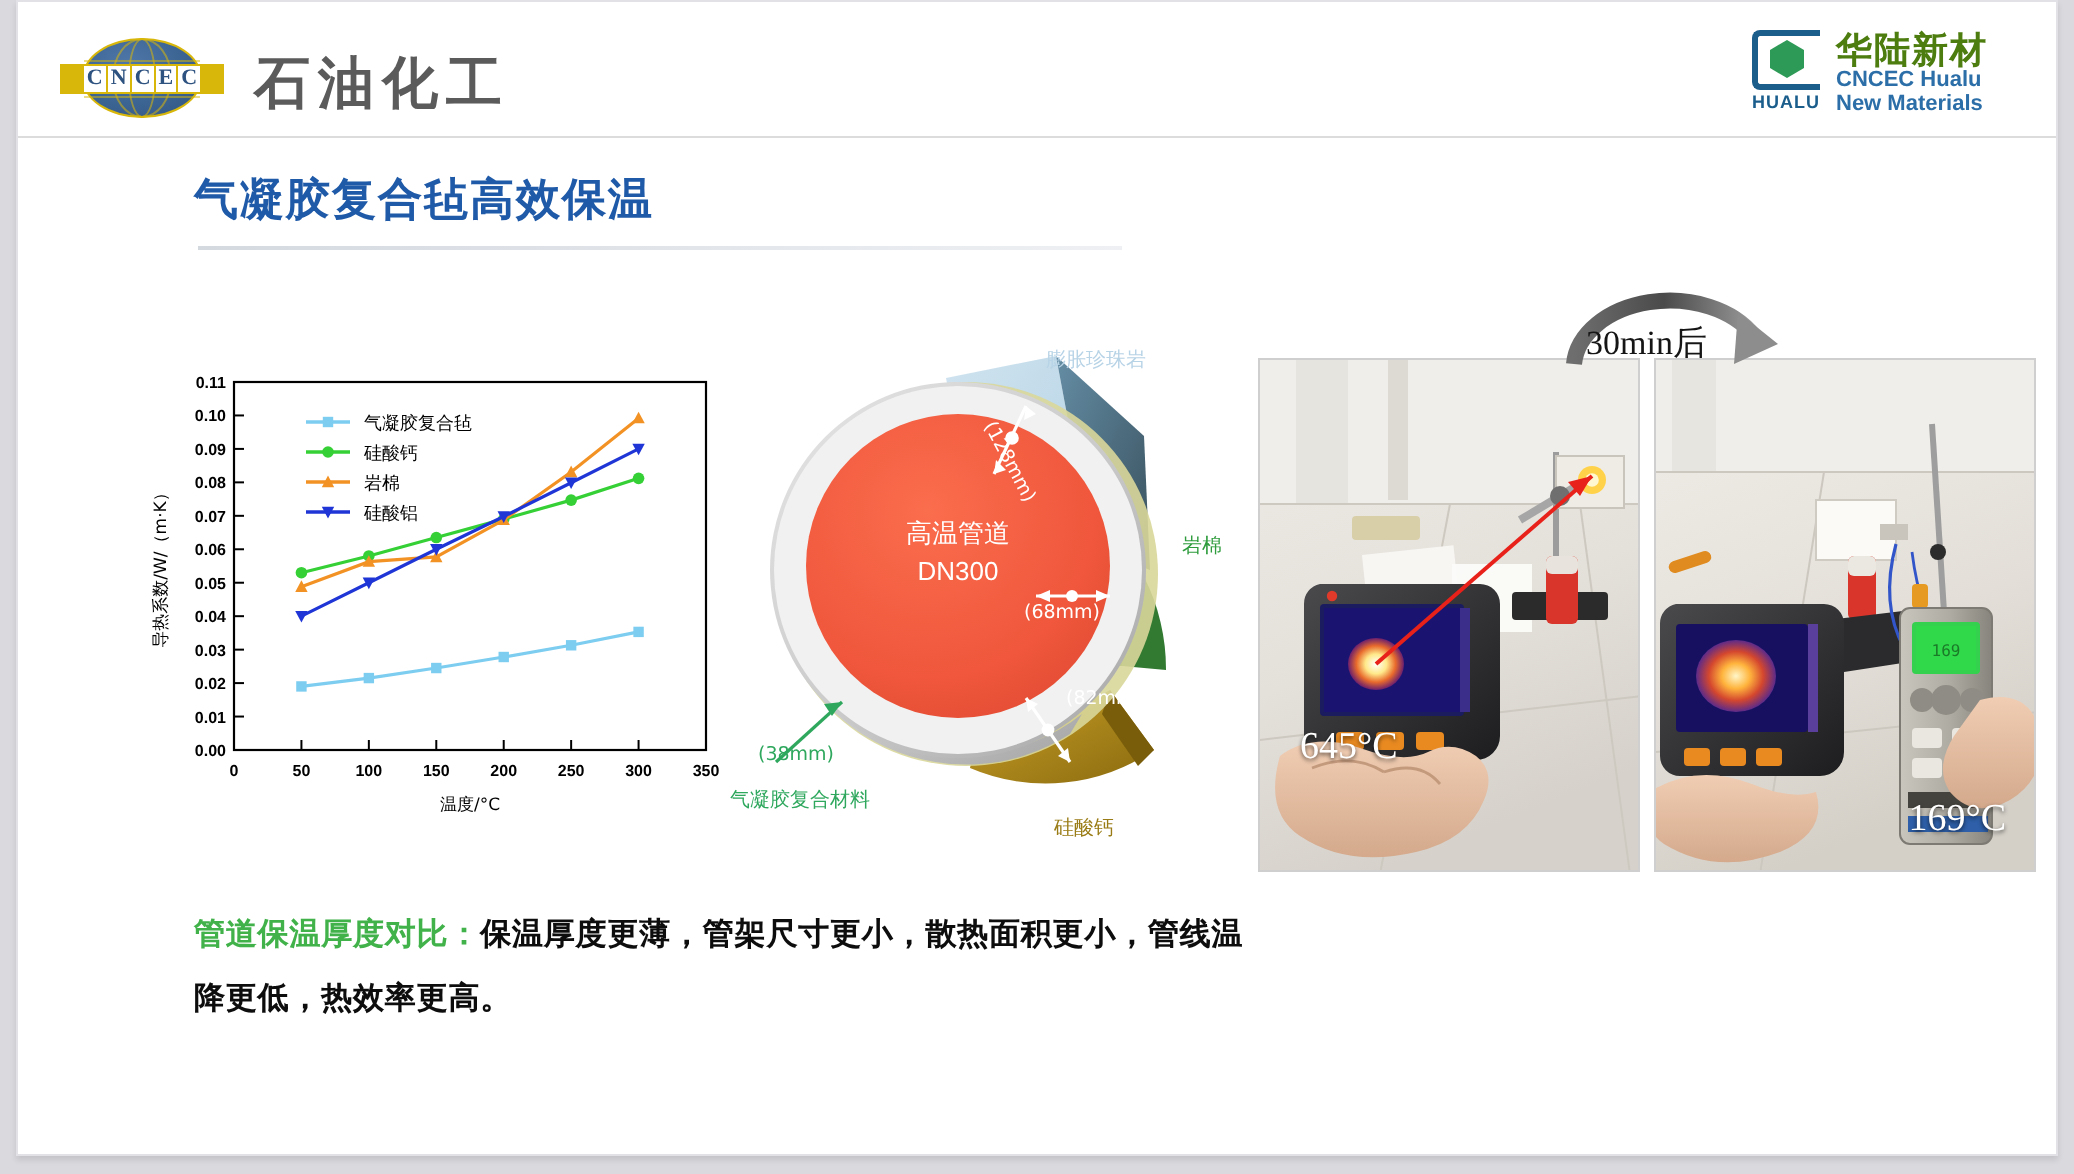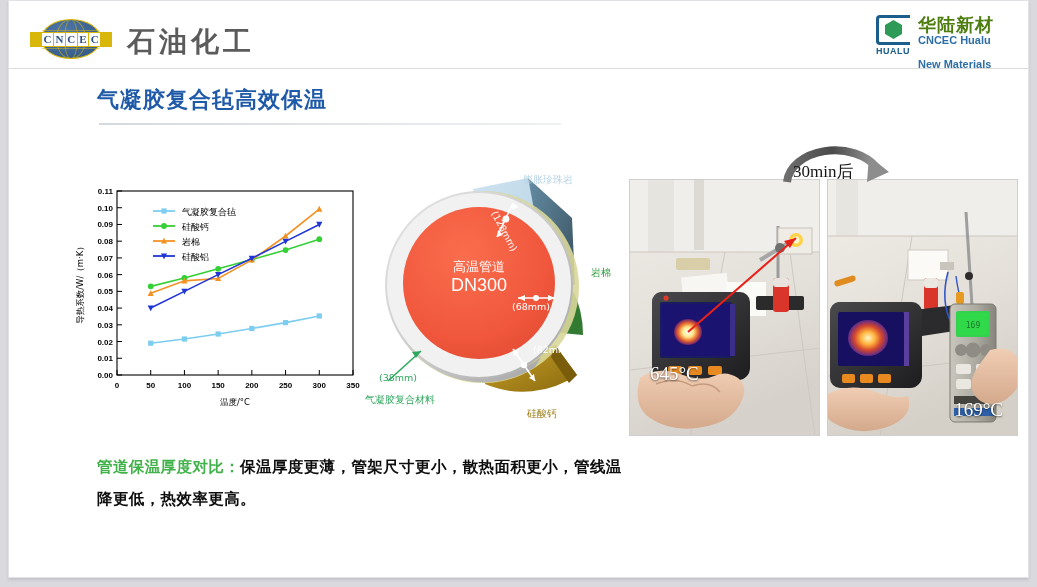--- a/index.html
+++ b/index.html
@@ -68,21 +68,21 @@
   }
   #hualu .brand {
     position:absolute; left:0px; top:33px; font-size:9px; font-weight:bold;
     color:#1b5e8c; letter-spacing:.5px;
   }
   #hualu .cn {
     position:absolute; left:42px; top:0px; font-size:18px; font-weight:bold;
     color:#4d7c0f; letter-spacing:1px; font-family:"DejaVu Sans", sans-serif;
   }
   #hualu .en1 { position:absolute; left:42px; top:21px; font-size:11px; font-weight:bold; color:#2c6fa8; }
-  #hualu .en2 { position:absolute; left:42px; top:33px; font-size:11px; font-weight:bold; color:#2c6fa8;margin-top:12px; }
+  #hualu .en2 { position:absolute; left:42px; top:33px; font-size:11px; font-weight:bold; color:#2c6fa8; }
 
   
   #page-title {
     position:absolute; left:88px; top:84px;
     font-size:22px; font-weight:bold; color:#1f5aa8;
     font-family:"DejaVu Sans", sans-serif; letter-spacing:1px;
   }
   #title-rule {
     position:absolute; left:90px; top:122px; width:462px; height:2px;
     background:linear-gradient(to right,#d4d9e0,#eef0f3);
@@ -326,21 +326,21 @@
       <g>
         <line x1="23" y1="212" x2="56" y2="182" stroke="#2fa85e" stroke-width="1.6"></line>
         <path d="M56 182 l-9 1 l4 6 z" fill="#2fa85e"></path>
       </g>
     </svg>
 
     
     <div style="position:absolute; left:48px; top:88px; width:132px; text-align:center; color:#fff;
                 font-family:Liberation Sans, sans-serif; line-height:19px;">
       <div style="font-size:13px;">高温管道</div>
-      <div style="font-size:18px;">DN300</div>
+      <div style="font-size:13px;">DN300</div>
     </div>
 
     
     <div class="plabel" style="left:158px; top:4px; color:#b7d3e6;">膨胀珍珠岩</div>
     <div class="plabel" style="left:226px; top:97px; color:#2e9c3c;">岩棉</div>
     <div class="plabel" style="left:162px; top:238px; color:#9a7c16;">硅酸钙</div>
     <div class="plabel" style="left:0px; top:224px; color:#2fa85e;">气凝胶复合材料</div>
 
     
     <div class="dimlbl" style="position:absolute; left:134px; top:40px; color:#ffffff;

